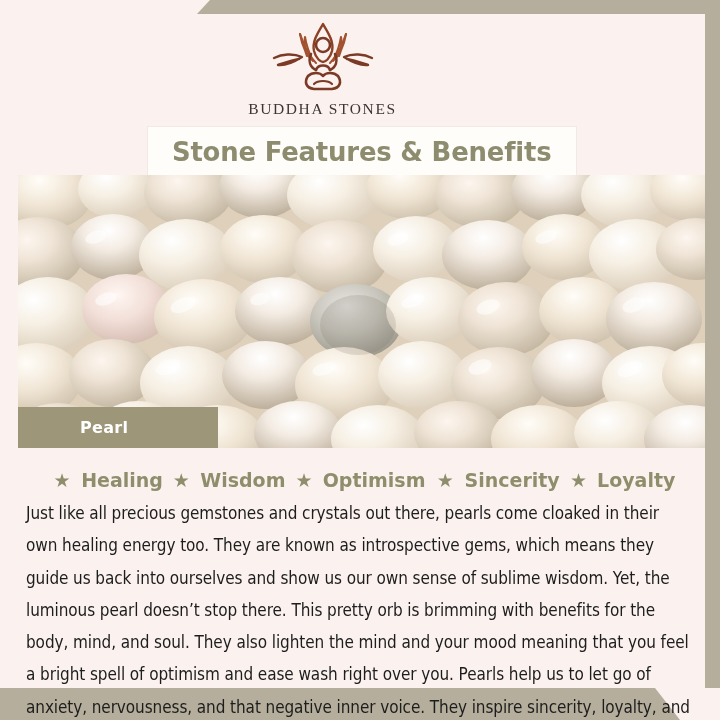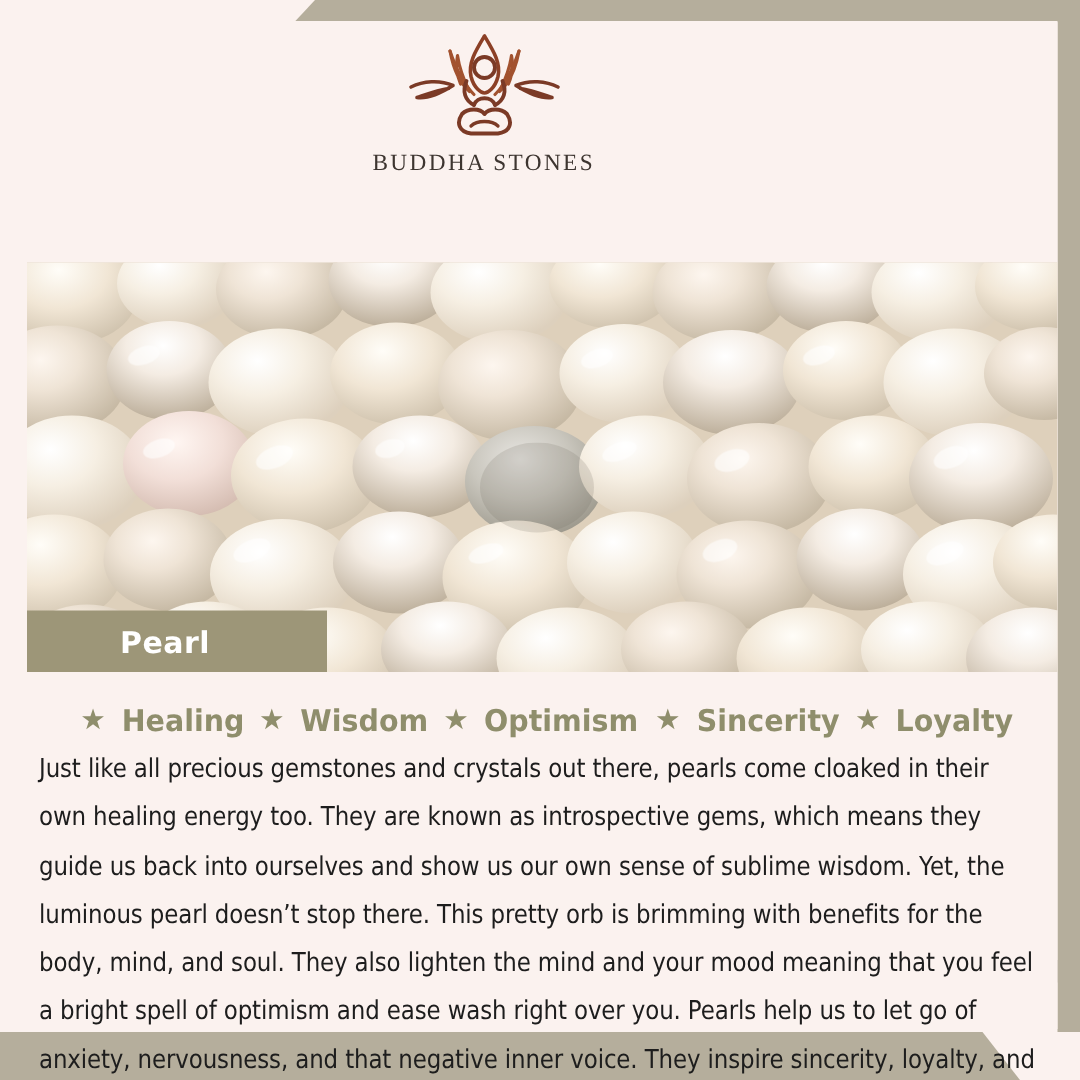--- a/index.html
+++ b/index.html
@@ -95,21 +95,21 @@
   .stone-badge {
     position:absolute;
     left:18px; top:407px; width:200px; height:41px;
     background:#9d9678;
     display:flex; align-items:center;
   }
   .stone-badge span {
     font-family:"DejaVu Sans", sans-serif;
     font-weight:bold;
     color:#ffffff;
-    font-size:20px;
+    font-size:16px;
     margin-left:62px;
     letter-spacing:0.3px;
   }
 
   
   .keywords {
     position:absolute;
     left:18px; top:468px; width:687px;
     display:flex; align-items:center; justify-content:center;
     gap:0px;
@@ -180,20 +180,23 @@
 
         <path d="M68 52 C70 46, 80 46, 82 52" stroke="#7b3a26" stroke-width="2.6"></path>
 
         <path d="M60 58 C56 64, 58 70, 66 71 L84 71 C92 70, 94 64, 90 58 C86 54, 78 54, 75 58 C72 54, 64 54, 60 58 Z" stroke="#7b3a26" stroke-width="2.6"></path>
         <path d="M66 66 C70 62, 80 62, 84 66" stroke="#7b3a26" stroke-width="2.2"></path>
       </g>
     </svg>
     <div class="logo-text">BUDDHA STONES</div>
   </div>
 
+  <div class="title-banner">
+    <div class="title-text">Stone Features &amp; Benefits</div>
+  </div>
 
   <div class="hero">
     <svg viewBox="0 0 687 273" preserveAspectRatio="none">
       <defs>
         <radialGradient id="p1" cx="35%" cy="30%" r="72%">
           <stop offset="0%" stop-color="#ffffff"></stop>
           <stop offset="45%" stop-color="#f6efe3"></stop>
           <stop offset="100%" stop-color="#ddd0bd"></stop>
         </radialGradient>
         <radialGradient id="p2" cx="40%" cy="28%" r="75%">

